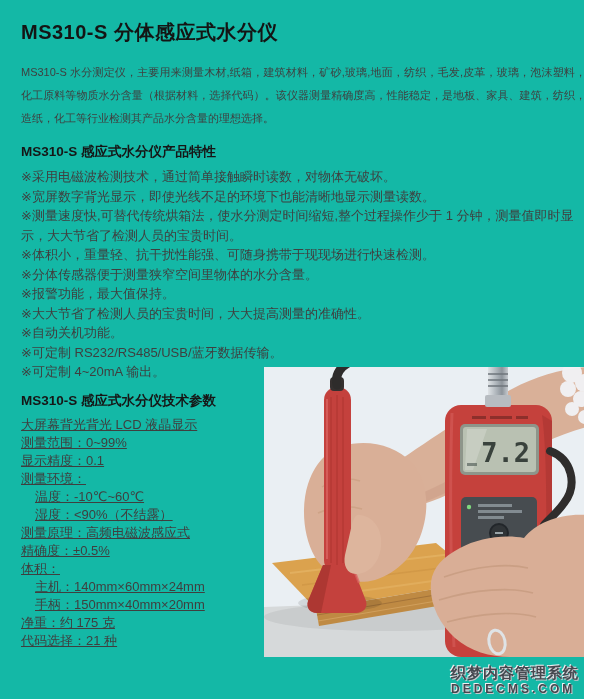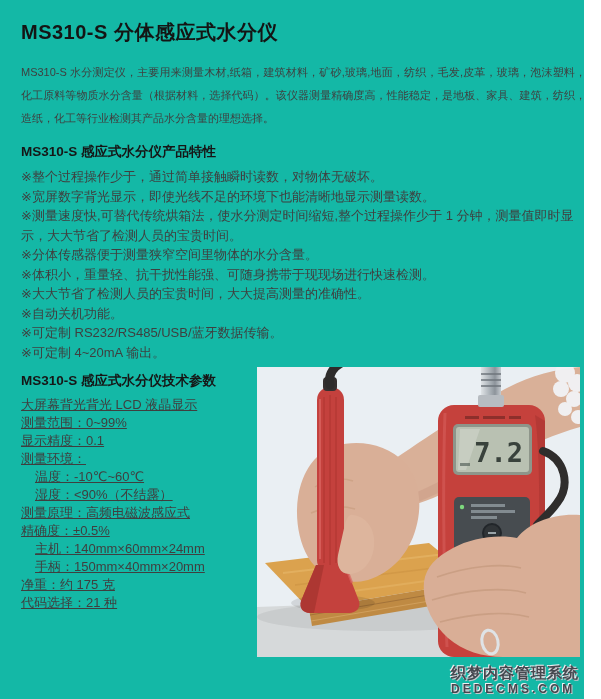--- a/index.html
+++ b/index.html
@@ -18,21 +18,21 @@
   .sec-heading{
     font-size:13.5px;font-weight:bold;color:#161616;margin:13px 0 6px 0;line-height:18px;
   }
   .sec-heading.specs-h{margin-top:10px;}
   .features{list-style:none;margin:0;padding:0;width:572px;font-size:13px;line-height:19.5px;}
   .features li{margin:0;padding:0;}
   .specs{width:262px;font-size:13px;line-height:18px;}
   .spec-line{white-space:nowrap;text-decoration:underline;}
   .spec-line.indent{padding-left:14px;}
   .photo{
-    position:absolute;left:257px;top:367px;width:323px;height:290px;
+    position:absolute;left:264px;top:367px;width:323px;height:290px;
   }
   .photo svg{display:block;}
   .watermark{
     position:absolute;right:5px;bottom:1px;font-weight:bold;
     color:#45484f;line-height:1.3;z-index:5;
     text-shadow:1px 1px 0 #c7c7cd,-1px -1px 0 #f0f0f3;
   }
   .wm1{font-size:15px;letter-spacing:1px;}
   .wm2{font-size:12px;letter-spacing:3px;}
 </style>
@@ -41,41 +41,43 @@
 
 <div class="page">
   <div class="content">
 
     <h1 class="title">MS310-S 分体感应式水分仪</h1>
 
     <p class="intro">MS310-S 水分测定仪，主要用来测量木材,纸箱，建筑材料，矿砂,玻璃,地面，纺织，毛发,皮革，玻璃，泡沫塑料，化工原料等物质水分含量（根据材料，选择代码）。该仪器测量精确度高，性能稳定，是地板、家具、建筑，纺织，造纸，化工等行业检测其产品水分含量的理想选择。</p>
 
     <h2 class="sec-heading">MS310-S 感应式水分仪产品特性</h2>
     <ul class="features">
-      <li>※整个过程操作少于，通过简单接触瞬时读数，对物体无破坏。</li>
+      <li>※采用电磁波检测技术，通过简单接触瞬时读数，对物体无破坏。</li>
       <li>※宽屏数字背光显示，即使光线不足的环境下也能清晰地显示测量读数。</li>
       <li>※测量速度快,可替代传统烘箱法，使水分测定时间缩短,整个过程操作少于 1 分钟，测量值即时显示，大大节省了检测人员的宝贵时间。</li>
+      <li>※体积小，重量轻、抗干扰性能强、可随身携带于现现场进行快速检测。</li>
       <li>※分体传感器便于测量狭窄空间里物体的水分含量。</li>
-      <li>※体积小，重量轻、抗干扰性能强、可随身携带于现现场进行快速检测。</li>
+      <li>※报警功能，最大值保持。</li>
       <li>※大大节省了检测人员的宝贵时间，大大提高测量的准确性。</li>
       <li>※自动关机功能。</li>
       <li>※可定制 RS232/RS485/USB/蓝牙数据传输。</li>
       <li>※可定制 4~20mA 输出。</li>
     </ul>
 
     <h2 class="sec-heading specs-h">MS310-S 感应式水分仪技术参数</h2>
     <div class="specs">
       <div class="spec-line">大屏幕背光背光 LCD 液晶显示</div>
       <div class="spec-line">测量范围：0~99%</div>
       <div class="spec-line">显示精度：0.1</div>
       <div class="spec-line">测量环境：</div>
       <div class="spec-line indent">温度：-10℃~60℃</div>
       <div class="spec-line indent">湿度：&lt;90%（不结露）</div>
       <div class="spec-line">测量原理：高频电磁波感应式</div>
       <div class="spec-line">精确度：±0.5%</div>
+      <div class="spec-line">体积：</div>
       <div class="spec-line indent">主机：140mm×60mm×24mm</div>
       <div class="spec-line indent">手柄：150mm×40mm×20mm</div>
       <div class="spec-line">净重：约 175 克</div>
       <div class="spec-line">代码选择：21 种</div>
     </div>
   </div>
 
   <div class="photo">
     <svg width="323" height="290" viewBox="0 0 323 290" xmlns="http://www.w3.org/2000/svg">
       <defs>

